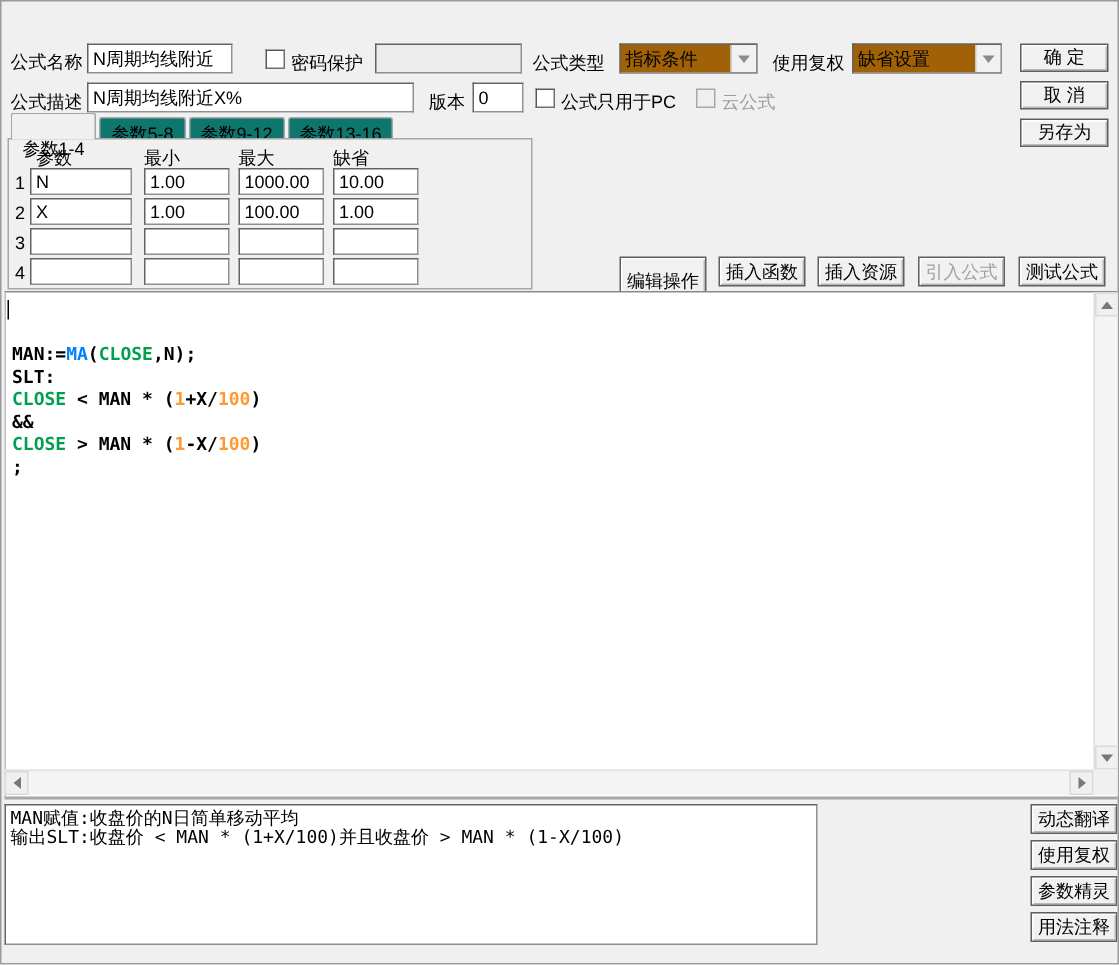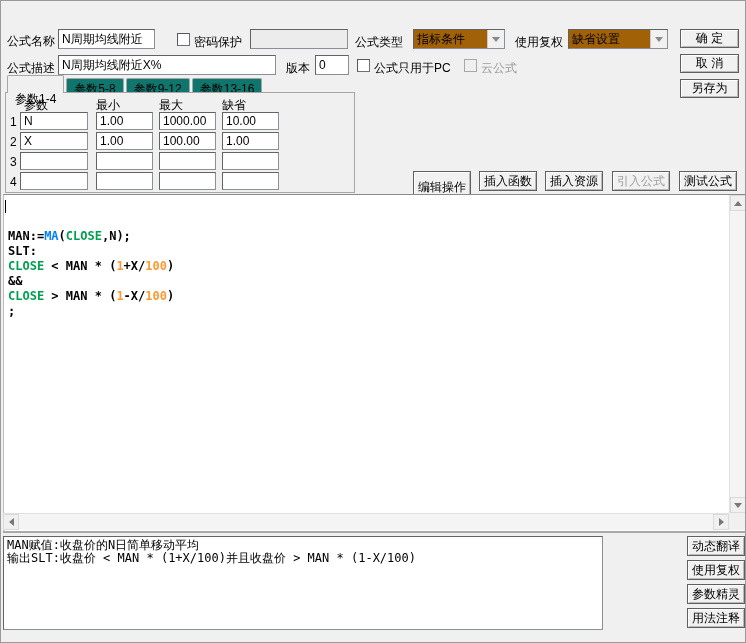--- a/index.html
+++ b/index.html
@@ -63,21 +63,21 @@
   .hscroll{left:2px;top:512px;width:726px;height:17px;background:#f4f4f4;border-top:1px solid #e0e0e0;display:flex;justify-content:space-between;}
   .sb-btn{width:16px;height:16px;background:#f0f0f0;border:1px solid #dadada;display:flex;align-items:center;justify-content:center;}
   .tri-up2{width:0;height:0;border-left:4px solid transparent;border-right:4px solid transparent;border-bottom:5px solid #777;}
   .tri-dn2{width:0;height:0;border-left:4px solid transparent;border-right:4px solid transparent;border-top:5px solid #777;}
   .tri-lf2{width:0;height:0;border-top:4px solid transparent;border-bottom:4px solid transparent;border-right:5px solid #777;}
   .tri-rt2{width:0;height:0;border-top:4px solid transparent;border-bottom:4px solid transparent;border-left:5px solid #777;}
   .corner{left:728px;top:512px;width:17px;height:17px;background:#f0f0f0;}
   .editor-shadow{left:2px;top:530px;width:743px;height:2px;background:#a8a8a8;}
   
   .output{
-    left:2px;top:535px;width:600px;height:94px;background:#fff;
+    left:2px;top:535px;width:542px;height:94px;background:#fff;
     border:1px solid #8b8f96;border-top-color:#636363;border-left-color:#636363;
     padding:2px 3px;font-family:"DejaVu Sans Mono",monospace;font-size:12px;line-height:13px;white-space:pre;overflow:hidden;
   }
 </style>
 </head>
 <body>
 
 <div class="window">
 
 

